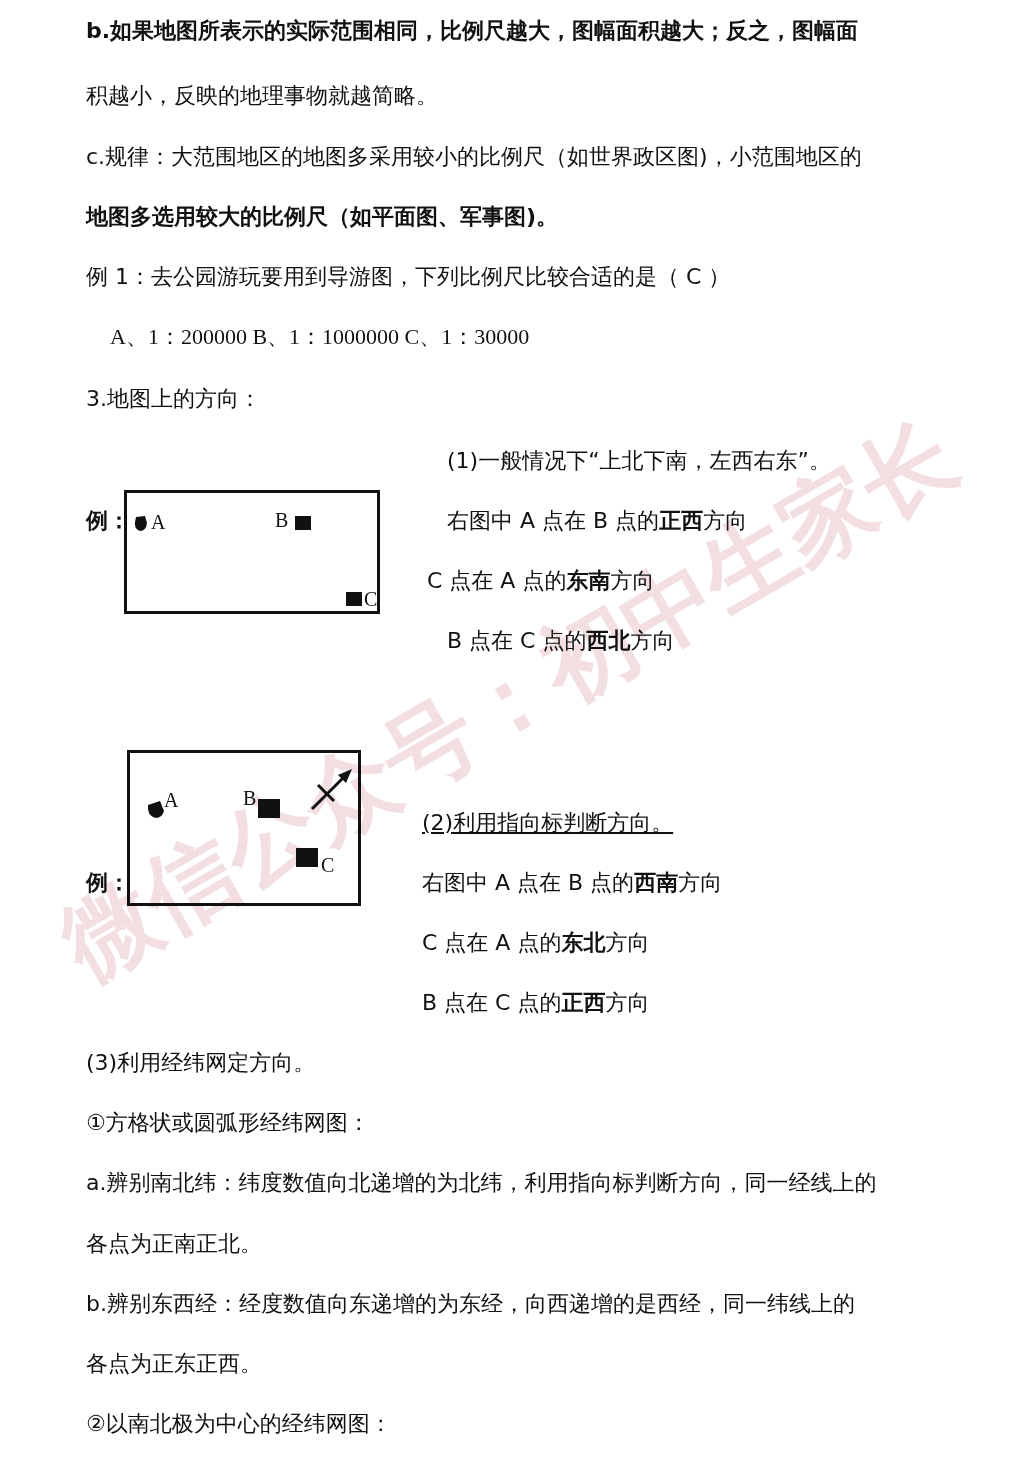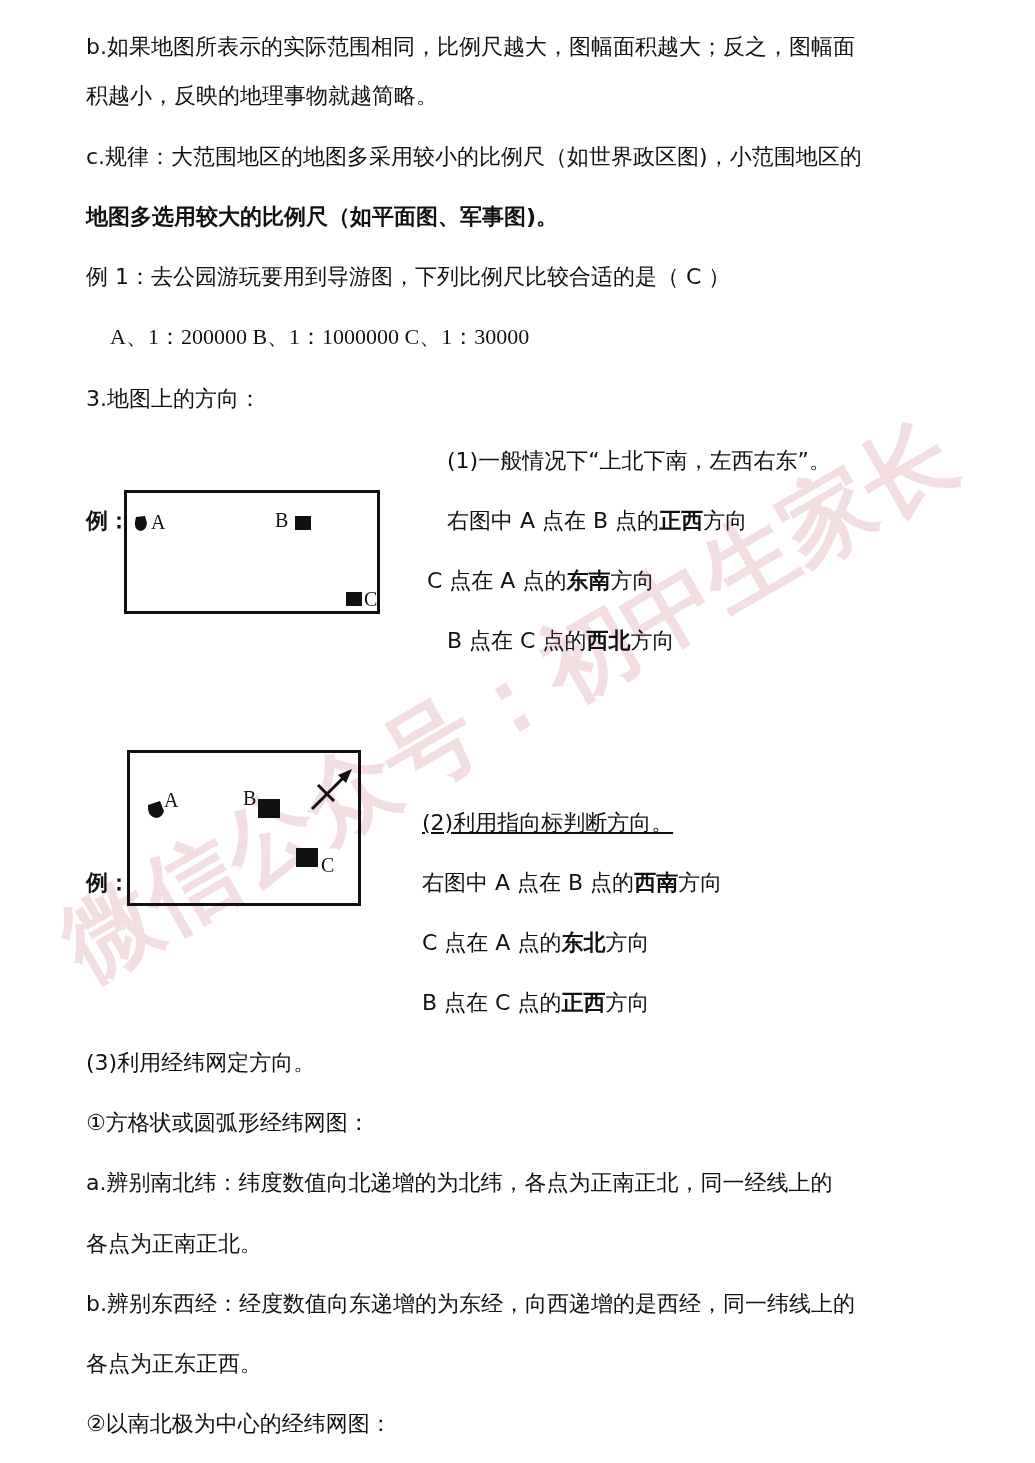--- a/index.html
+++ b/index.html
@@ -21,21 +21,21 @@
   .fig { position: absolute; border: 3px solid #111; background: transparent; }
   .fig-label { position: absolute; font-family: "Liberation Serif", serif; font-size: 20px; color: #111; }
   .square { position: absolute; background: #111; }
   .ex-label { position: absolute; font-size: 22px; font-weight: bold; color: #111; }
 </style>
 </head>
 <body>
 
 <div class="watermark" style="left:40px; top:900px; transform: rotate(-30deg);">微信公众号：初中生家长</div>
 
-<div class="line" style="top:32px;">b.如果地图所表示的实际范围相同，比例尺越大，图幅面积越大；反之，图幅面</div>
+<div class="line" style="top:16px;font-weight:bold;">b.如果地图所表示的实际范围相同，比例尺越大，图幅面积越大；反之，图幅面</div>
 <div class="line" style="top:81px;">积越小，反映的地理事物就越简略。</div>
 <div class="line" style="top:142px;">c.规律：大范围地区的地图多采用较小的比例尺（如世界政区图)，小范围地区的</div>
 <div class="line" style="top:202px;font-weight:bold;">地图多选用较大的比例尺（如平面图、军事图)。</div>
 <div class="line" style="top:262px;">例 1：去公园游玩要用到导游图，下列比例尺比较合适的是（  C  ）</div>
 <div class="line latin" style="top:322px; left:110px;">A、1：200000    B、1：1000000    C、1：30000</div>
 <div class="line" style="top:384px;">3.地图上的方向：</div>
 
 <div class="ex-label" style="left:86px; top:506px;">例：</div>
 <div class="fig" style="left:124px; top:490px; width:250px; height:118px;">
   <svg style="position:absolute; left:6px; top:22px;" width="16" height="18" viewBox="0 0 16 18">
@@ -82,17 +82,17 @@
 </div>
 <div class="line" style="top:928px; left:422px;">
   <span>C 点在 A 点的</span><span class="bold">东北</span><span>方向</span>
 </div>
 <div class="line" style="top:988px; left:422px;">
   <span>B 点在 C 点的</span><span class="bold">正西</span><span>方向</span>
 </div>
 
 <div class="line" style="top:1048px;">(3)利用经纬网定方向。</div>
 <div class="line" style="top:1108px;">①方格状或圆弧形经纬网图：</div>
-<div class="line" style="top:1168px;">a.辨别南北纬：纬度数值向北递增的为北纬，各点为正南正北，同一经线上的</div>
+<div class="line" style="top:1168px;">a.辨别南北纬：纬度数值向北递增的为北纬，利用指向标判断方向，同一经线上的</div>
 <div class="line" style="top:1229px;">各点为正南正北。</div>
 <div class="line" style="top:1289px;">b.辨别东西经：经度数值向东递增的为东经，向西递增的是西经，同一纬线上的</div>
 <div class="line" style="top:1349px;">各点为正东正西。</div>
 <div class="line" style="top:1409px;">②以南北极为中心的经纬网图：</div>
 
 </body></html>

